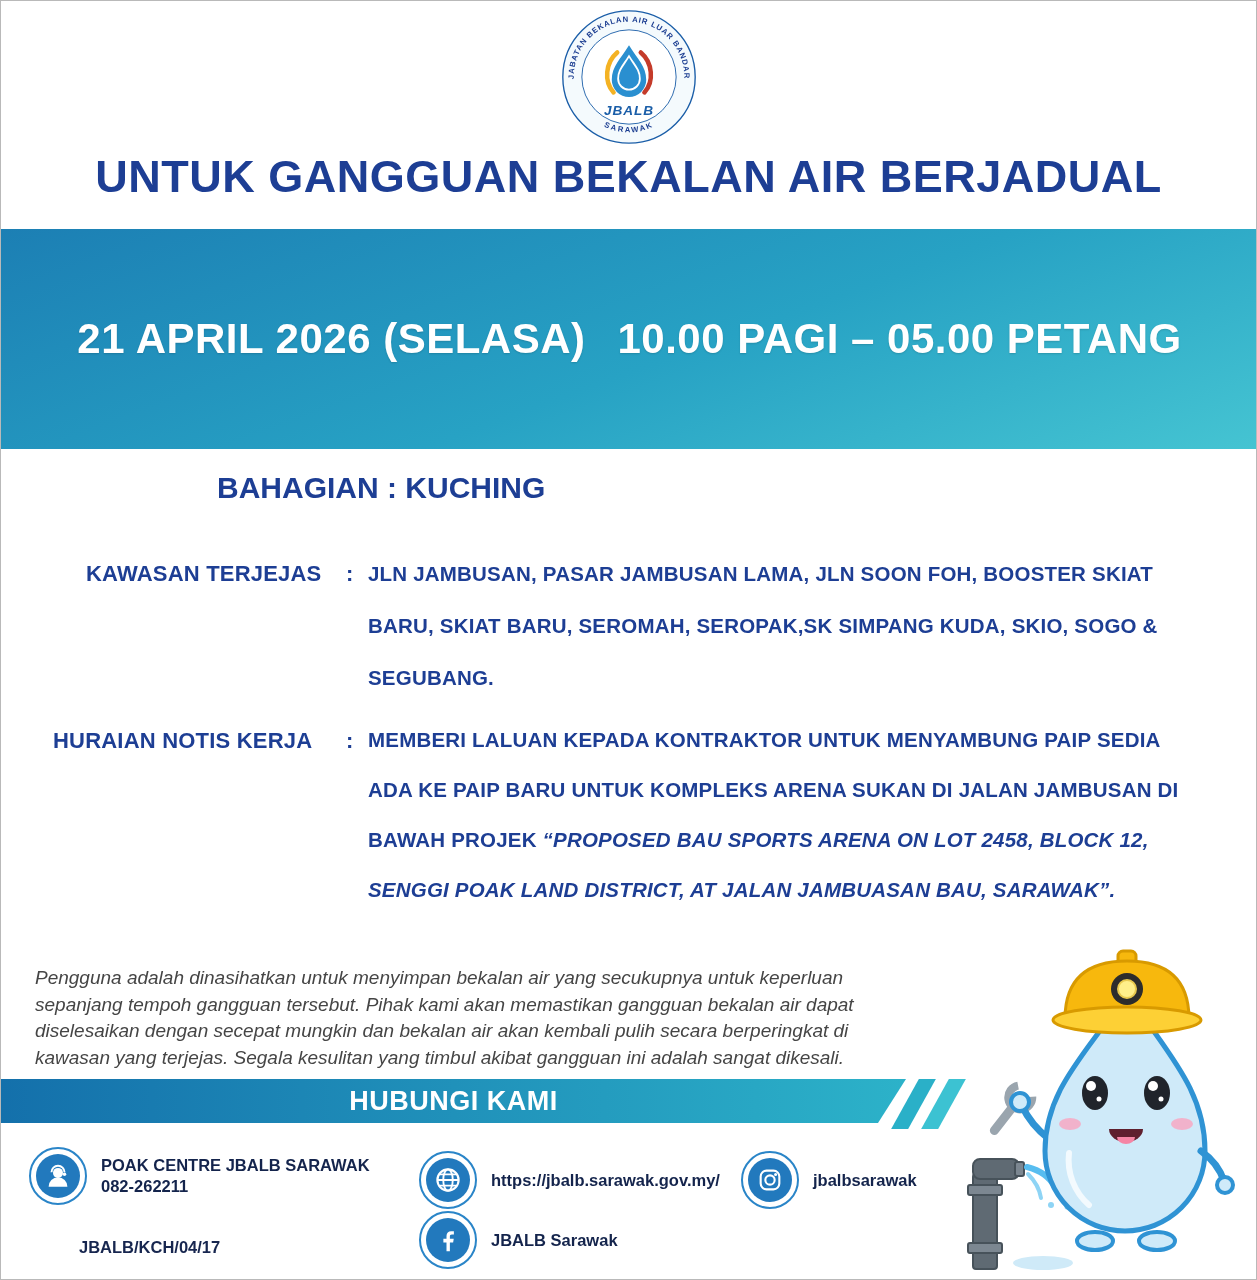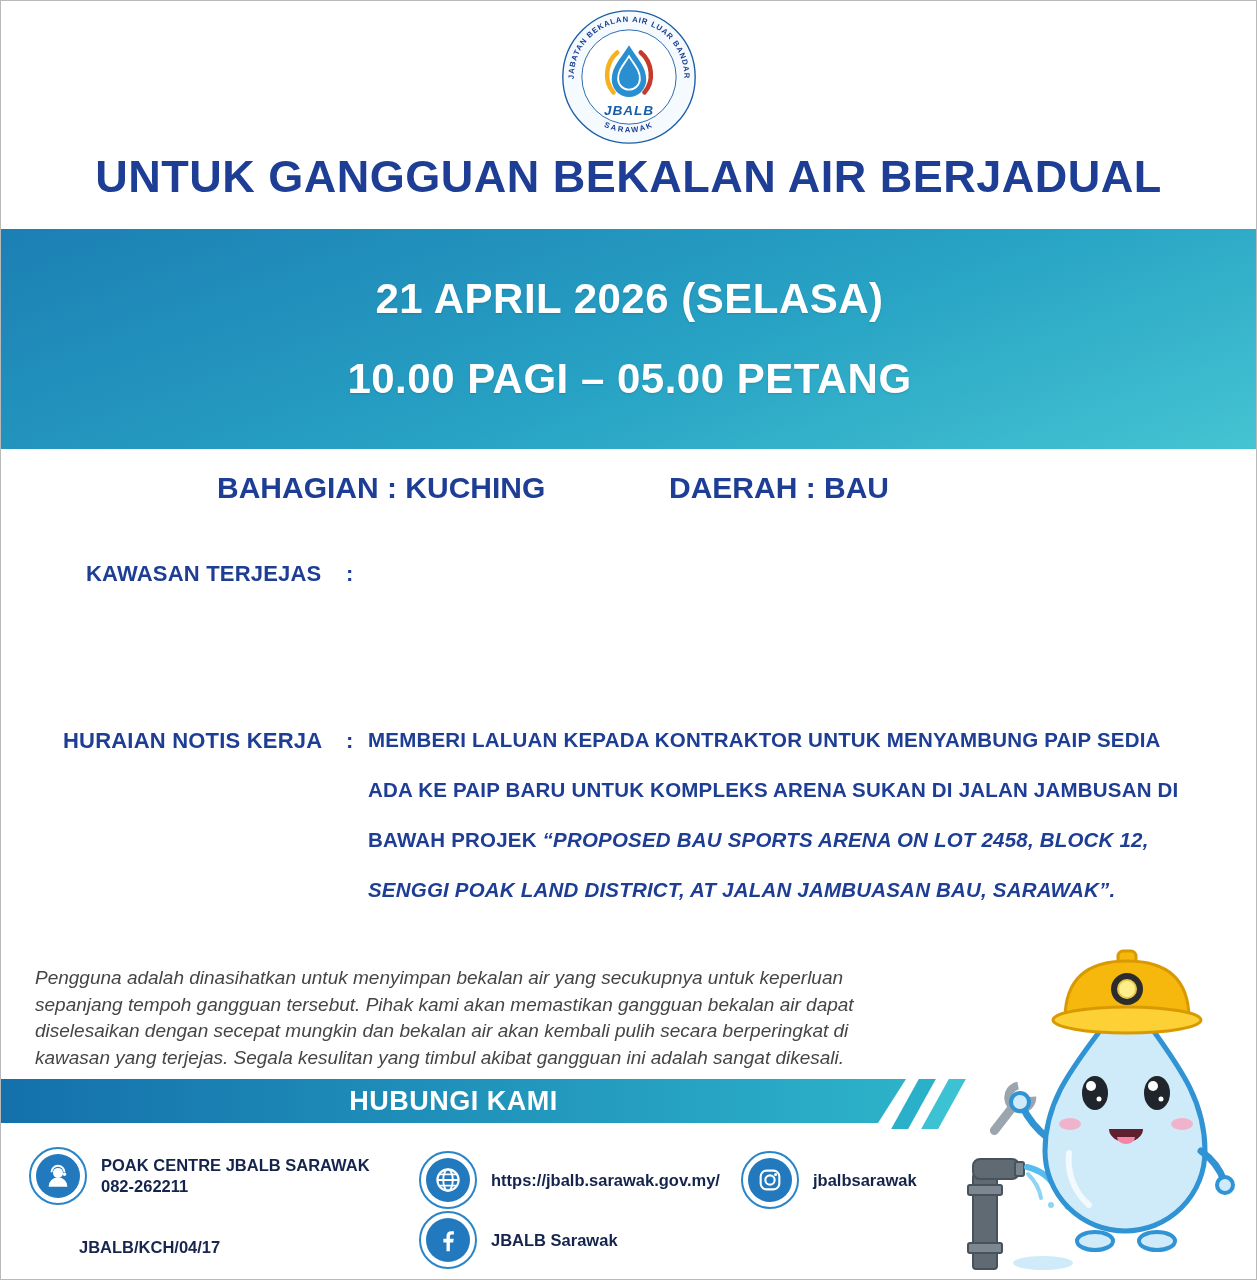--- a/index.html
+++ b/index.html
@@ -17,42 +17,42 @@
   
   .title{
     position:absolute;left:0;top:150px;width:100%;
     margin:0;text-align:center;
     font-size:45px;font-weight:bold;color:#1d3e94;letter-spacing:.5px;
   }
   
   .banner{
     position:absolute;left:0;top:228px;width:1257px;height:220px;
     background:linear-gradient(160deg,#1c7fb4 0%,#27a2c4 55%,#45c4d2 100%);
-    display:flex;flex-direction:column;align-items:center;justify-content:center;
+    display:flex;flex-direction:row;align-items:center;justify-content:center;
     gap:32px;
   }
   .banner div{
     color:#ffffff;font-size:42px;font-weight:bold;letter-spacing:.5px;
     text-shadow:0 1px 2px rgba(0,0,0,.15);
   }
   
   .bahagian{position:absolute;left:216px;top:470px;font-size:30px;font-weight:bold;color:#1d3e94;}
   .daerah{position:absolute;left:668px;top:470px;font-size:30px;font-weight:bold;color:#1d3e94;}
   
   .sec-label{position:absolute;font-size:22px;font-weight:bold;color:#1d3e94;letter-spacing:.2px;}
   .sec-colon{position:absolute;font-size:22px;font-weight:bold;color:#1d3e94;}
   .sec-text{
     position:absolute;left:367px;width:812px;
     font-size:20.5px;font-weight:bold;color:#1d3e94;
     letter-spacing:.2px;
   }
   .kawasan-label{left:85px;top:560px;}
   .kawasan-colon{left:345px;top:560px;}
   .kawasan-text{top:547px;line-height:52px;}
-  .huraian-label{left:62px;top:727px;}
+  .huraian-label{left:52px;top:727px;}
   .huraian-colon{left:345px;top:727px;}
   .huraian-text{top:714px;line-height:50px;}
   .italic{font-style:italic;}
   
   .disclaimer{
     position:absolute;left:30px;top:960px;width:885px;margin:4px;
     font-size:19px;line-height:26.5px;font-style:italic;color:#454545;
   }
   
   .contact-bar{
@@ -114,24 +114,24 @@
   </div>
 
   <h1 class="title">UNTUK GANGGUAN BEKALAN AIR BERJADUAL</h1>
 
   <div class="banner">
     <div>21 APRIL 2026 (SELASA)</div>
     <div>10.00 PAGI – 05.00 PETANG</div>
   </div>
 
   <div class="bahagian">BAHAGIAN : KUCHING</div>
-  <div class="daerah">DAERAH : BAU</div>
 
   <div class="sec-label kawasan-label">KAWASAN TERJEJAS</div>
   <div class="sec-colon kawasan-colon">:</div>
+  <div class="sec-text kawasan-text">JLN JAMBUSAN, PASAR JAMBUSAN LAMA, JLN SOON FOH, BOOSTER SKIAT BARU, SKIAT BARU, SEROMAH, SEROPAK,SK SIMPANG KUDA, SKIO, SOGO &amp; SEGUBANG.</div>
 
   <div class="sec-label huraian-label">HURAIAN NOTIS KERJA</div>
   <div class="sec-colon huraian-colon">:</div>
   <div class="sec-text huraian-text"><span>MEMBERI LALUAN KEPADA KONTRAKTOR UNTUK MENYAMBUNG PAIP SEDIA ADA KE PAIP BARU UNTUK KOMPLEKS ARENA SUKAN DI JALAN JAMBUSAN DI BAWAH PROJEK  </span><span class="italic">“PROPOSED BAU SPORTS ARENA ON LOT 2458, BLOCK 12, SENGGI POAK LAND DISTRICT, AT JALAN JAMBUASAN BAU, SARAWAK”.</span></div>
 
   <p class="disclaimer">Pengguna adalah dinasihatkan untuk menyimpan bekalan air yang secukupnya untuk keperluan sepanjang tempoh gangguan tersebut. Pihak kami akan memastikan gangguan bekalan air dapat diselesaikan dengan secepat mungkin dan bekalan air akan kembali pulih secara berperingkat di kawasan yang terjejas. Segala kesulitan yang timbul akibat gangguan ini adalah sangat dikesali.</p>
 
   <div class="contact-bar">
     <span>HUBUNGI KAMI</span>
   </div>

